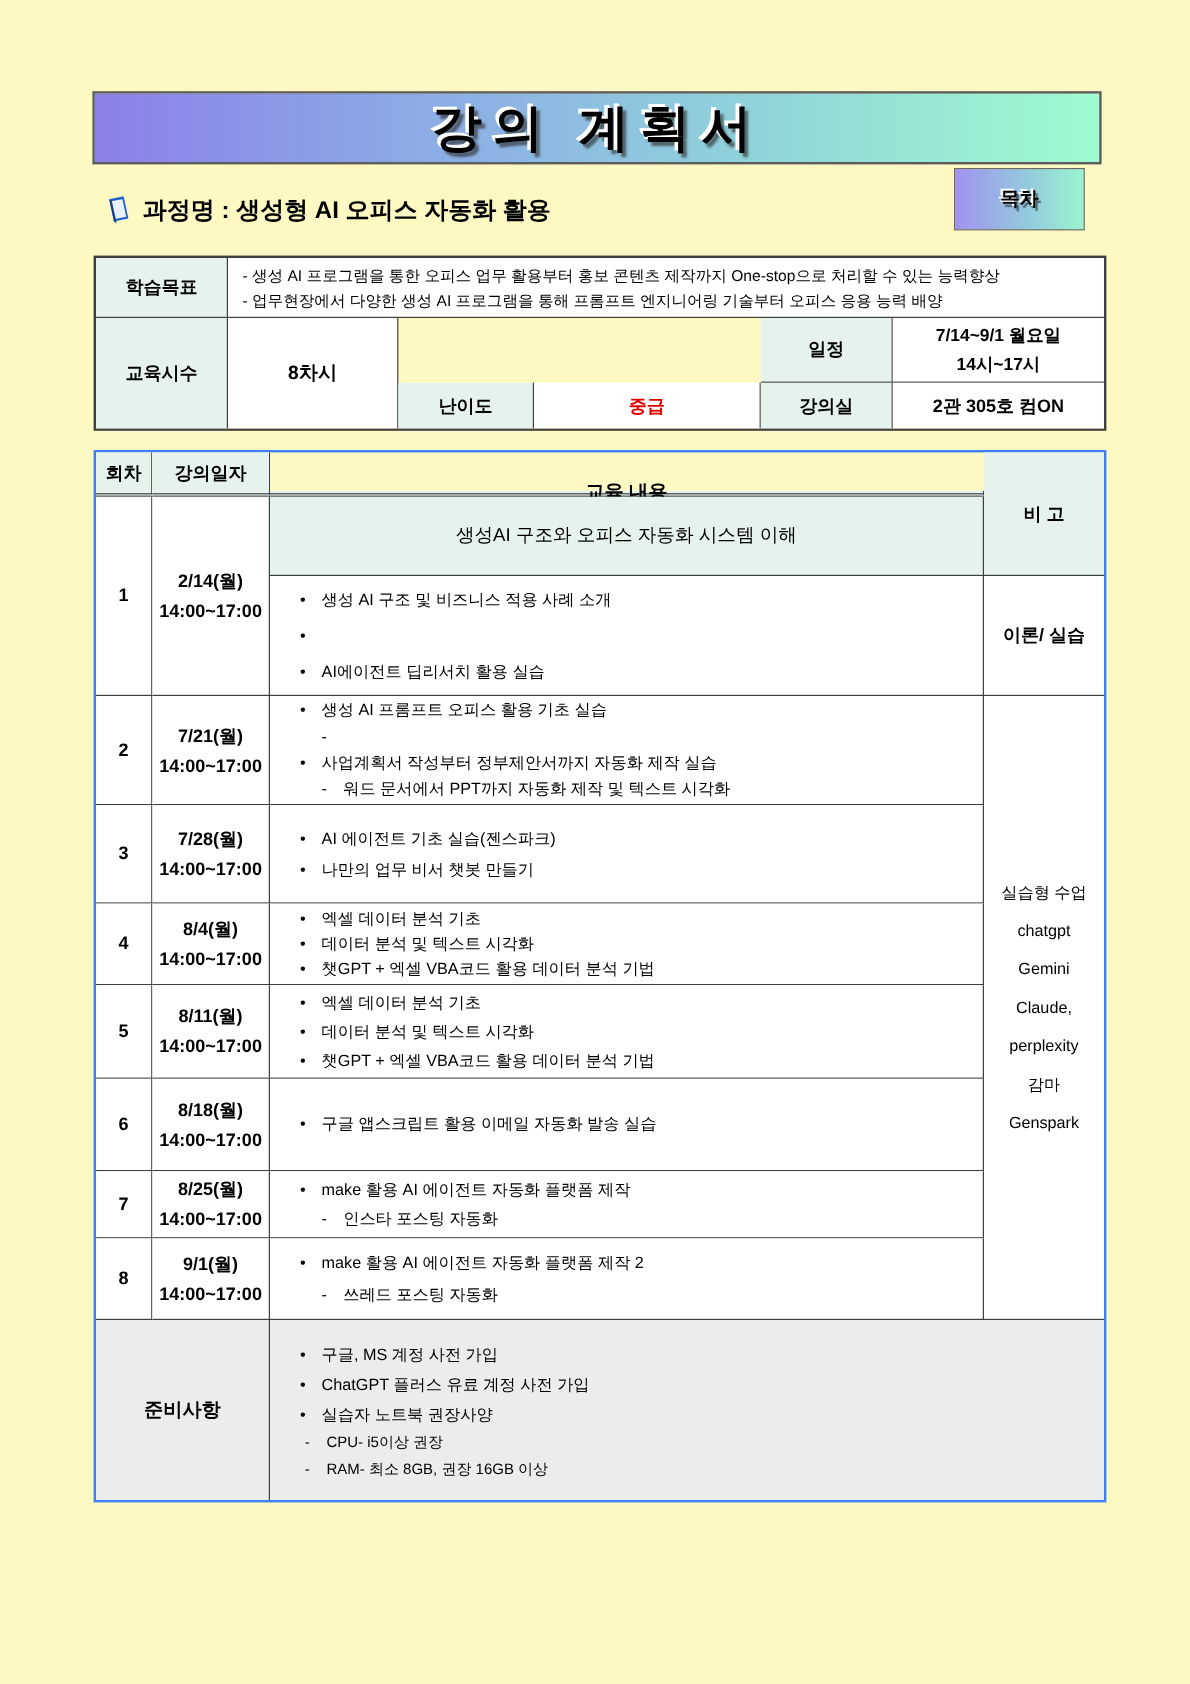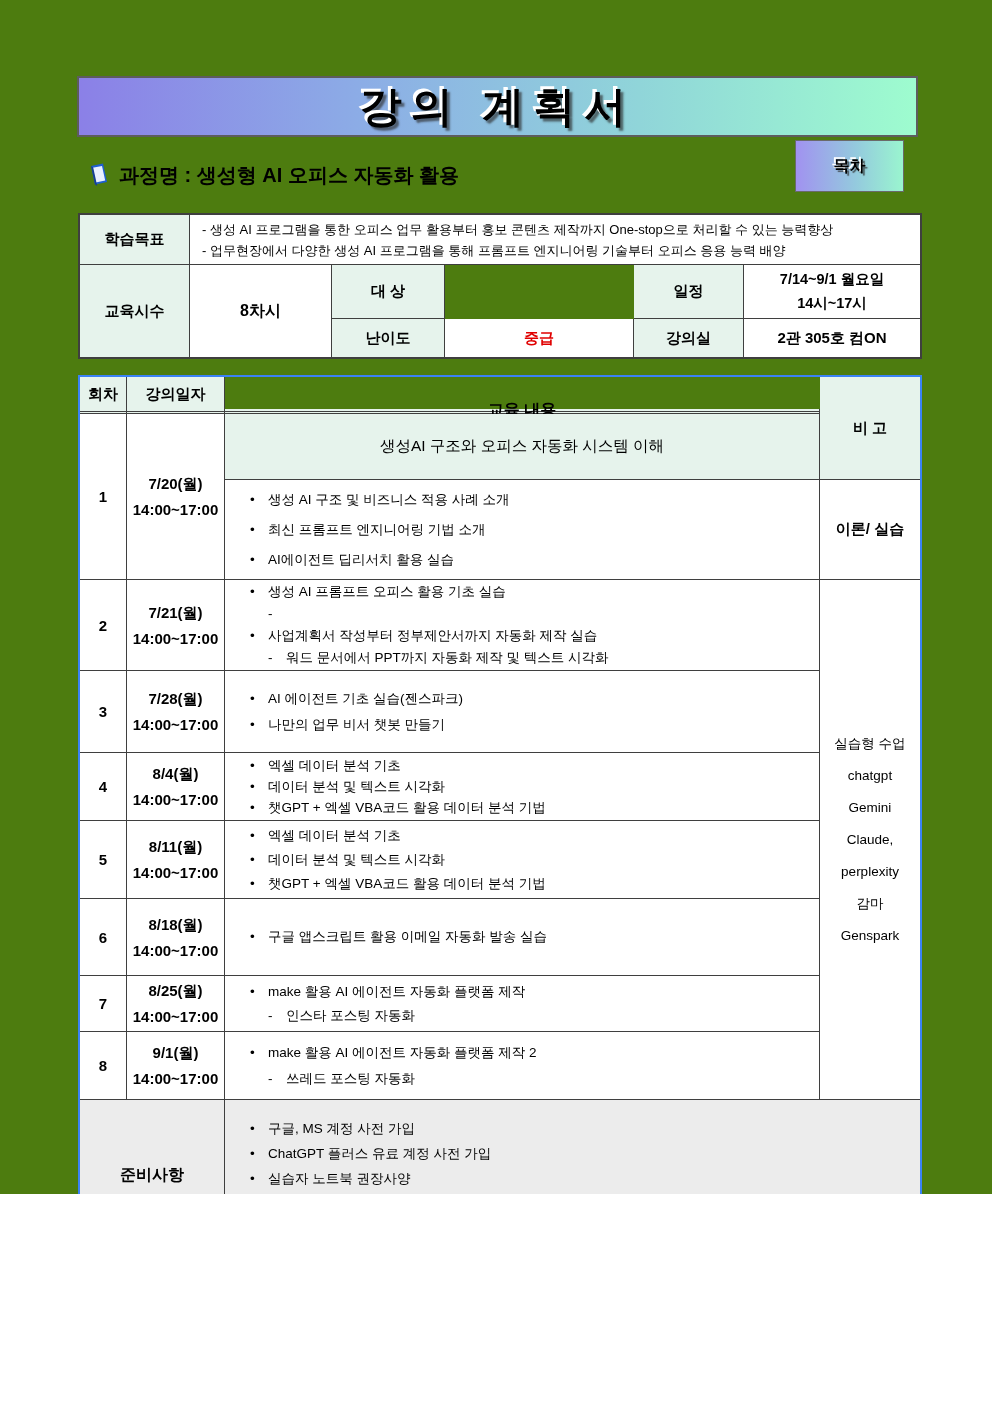--- a/index.html
+++ b/index.html
@@ -1,18 +1,18 @@
 <!DOCTYPE html>
 <html><head>
 <meta charset="utf-8">
 <style>
   * { margin:0; padding:0; box-sizing:border-box; }
   html,body { background:#ffffff; }
   body { font-family:"Liberation Sans","DejaVu Sans",sans-serif; color:#000; }
-  .page { position:relative; width:992px; height:1194px; background:#4d7c0f; overflow:hidden; }
+  .page { position:relative; width:992px; height:1403px; background:#fef9c3; overflow:hidden; }
 
   
   .banner {
     position:absolute; left:77px; top:76px; width:841px; height:61px;
     border:2px solid #5d5d5d;
     background:linear-gradient(90deg,#8b80e7 0%,#8cade6 34%,#90d5d9 67%,#9efccf 100%);
     display:flex; align-items:center; justify-content:center;
   }
   .banner-title {
     font-size:42px; font-weight:800; letter-spacing:9px; color:#000;
@@ -152,53 +152,51 @@
   <div class="info-table">
     <div class="cell green lbl c-obj-label">학습목표</div>
     <div class="cell c-obj">
       <ul class="obj-list">
           <li>- 생성 AI 프로그램을 통한 오피스 업무 활용부터 홍보 콘텐츠 제작까지 One-stop으로 처리할 수 있는 능력향상</li>
           <li>- 업무현장에서 다양한 생성 AI 프로그램을 통해 프롬프트 엔지니어링 기술부터 오피스 응용 능력 배양</li>
         </ul>
     </div>
     <div class="cell green lbl c-hours-lbl">교육시수</div>
     <div class="cell c-hours">8차시</div>
-    <div class="cell green lbl c-target-lbl">대 상</div>
     <div class="cell green lbl c-sched-lbl">일정</div>
     <div class="cell c-sched">
       <span>7/14~9/1 월요일</span>
       <span>14시~17시</span>
     </div>
     <div class="cell green lbl c-diff-lbl">난이도</div>
     <div class="cell c-diff">중급</div>
     <div class="cell green lbl c-room-lbl">강의실</div>
     <div class="cell c-room">2관 305호 컴ON</div>
   </div>
 
   <div class="schedule">
     <div class="cell green hdr h-session">회차</div>
     <div class="cell green hdr h-date">강의일자</div>
     <div class="cell green hdr h-content">교육 내용</div>
     <div class="cell green hdr h-note">비 고</div>
 
     <div class="cell session-no no-r1">1</div>
     <div class="cell date-cell date-r1">
-      <span>7/20(월)</span>
+      <span>2/14(월)</span>
       <span>14:00~17:00</span>
     </div>
     <div class="cell green subtitle-r1">생성AI 구조와 오피스 자동화 시스템 이해</div>
     <div class="cell items-r1">
       <ul class="items">
           <li>
             <span class="marker">•</span>
             <span class="txt">생성 AI 구조 및 비즈니스 적용 사례 소개</span>
           </li>
           <li>
             <span class="marker">•</span>
-            <span class="txt">최신 프롬프트 엔지니어링 기법 소개</span>
           </li>
           <li>
             <span class="marker">•</span>
             <span class="txt">AI에이전트 딥리서치 활용 실습</span>
           </li>
         </ul>
     </div>
     <div class="cell note-r1">이론/ 실습</div>
 
     <div class="cell session-no no-r2">2</div>

